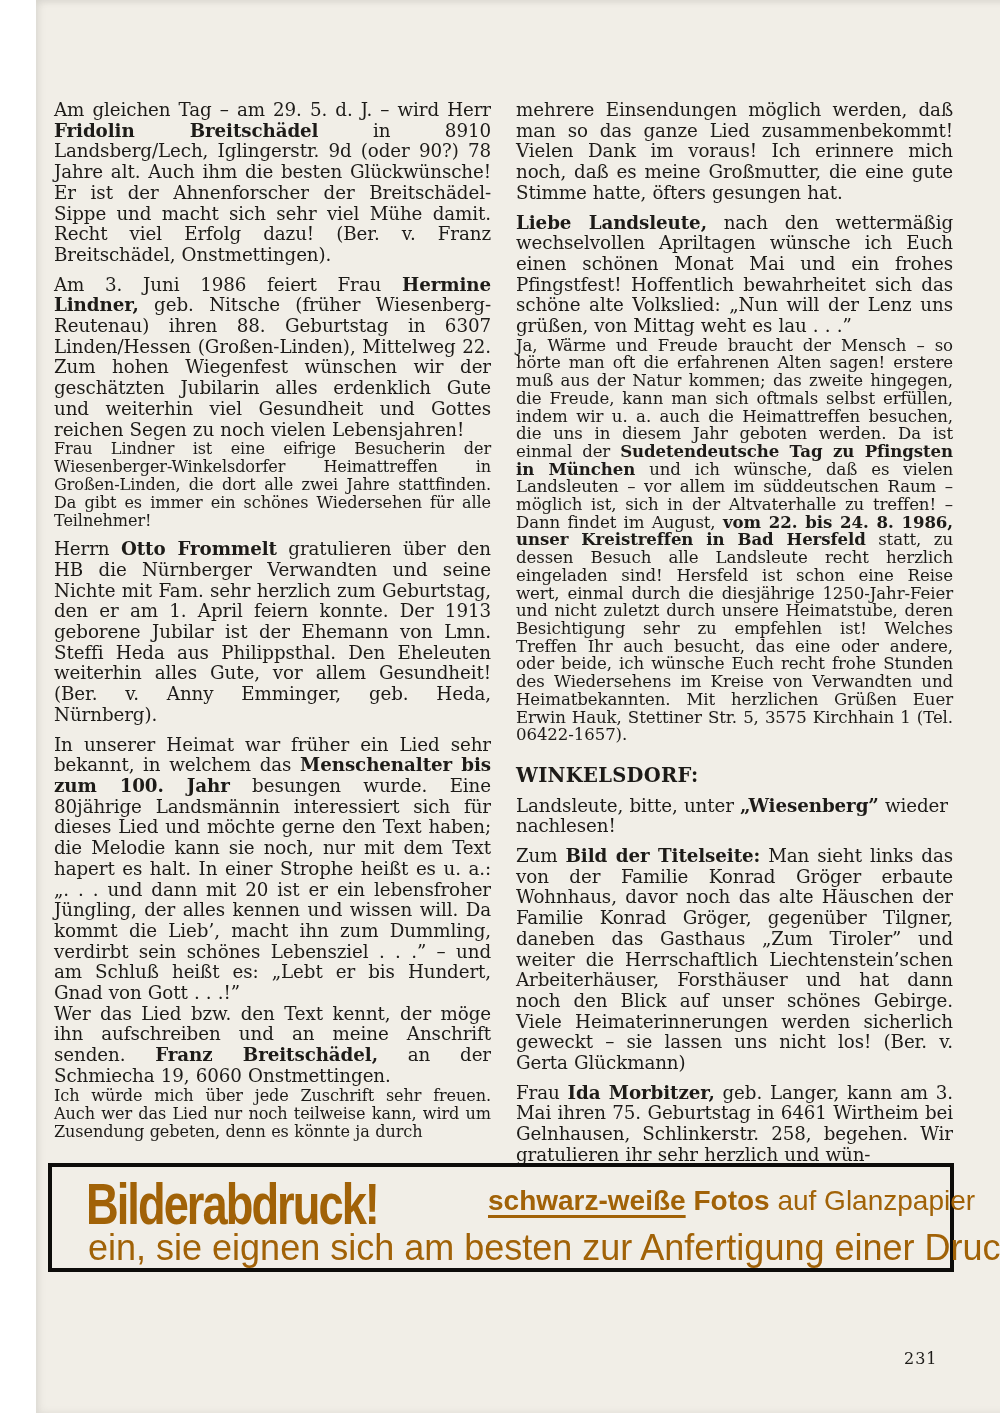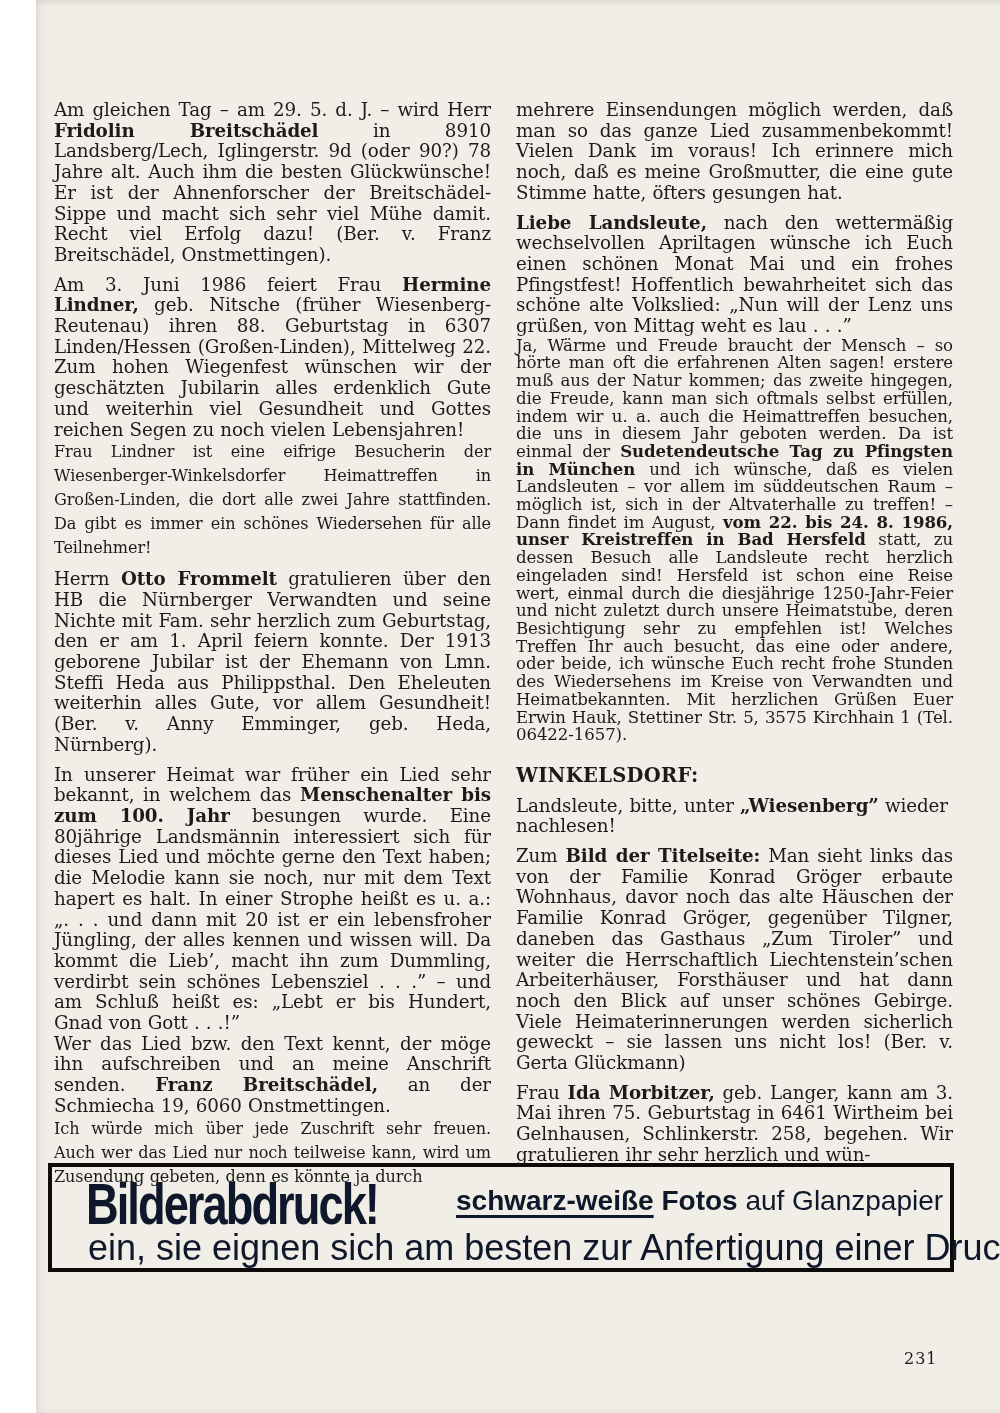--- a/index.html
+++ b/index.html
@@ -21,43 +21,43 @@
   }
   .col-left{left:18px;}
   .col-right{left:480px;}
   .para{
     text-align:justify;
     letter-spacing:-0.1px;
     word-spacing:0.5px;
     hyphens:none;
   }
   .para.normal{font-size:18.3px;line-height:20.7px;}
-  .para.small{font-size:16.1px;line-height:24px;}
+  .para.small{font-size:16.1px;line-height:18px;}
   .para.mid{font-size:16.6px;line-height:17.7px;}
   .para.gap{margin-top:9px;}
   .para.biggap{margin-top:22px;}
   .para.heading{font-weight:bold;font-size:19.5px;letter-spacing:0.3px;}
   .para.alignleft{text-align:left;}
   .b{font-weight:bold;}
   .banner{
     position:absolute;left:12px;top:1163px;width:898px;height:101px;
     border:4px solid #0d0c0a;
     font-family:"Liberation Sans","DejaVu Sans",sans-serif;
-    color:#0f172a;
+    color:#a16207;
   }
   .ad-headline{
     position:absolute;left:34px;top:8px;
     font-size:58px;line-height:58px;font-weight:bold;
     letter-spacing:-2.5px;
     transform:scaleX(0.78);transform-origin:left top;
     white-space:nowrap;
   }
   .ad-right{position:absolute;left:404px;top:10px;white-space:nowrap;}
   .ad-line1{font-size:27px;line-height:27px;}
-  .ad-line2{font-size:28px;line-height:28px;margin-top:10px;}
+  .ad-line2{font-size:28px;line-height:28px;margin-top:10px;margin-left:32px;}
   .u{text-decoration:underline;text-decoration-thickness:2.5px;text-underline-offset:5px;}
   .ad-line3{
     position:absolute;left:36px;bottom:6px;
     font-size:36px;line-height:28px;white-space:nowrap;
   }
   .pageno{
     position:absolute;left:868px;top:1349px;
     font-size:16px;letter-spacing:1px;
   }
 </style>

